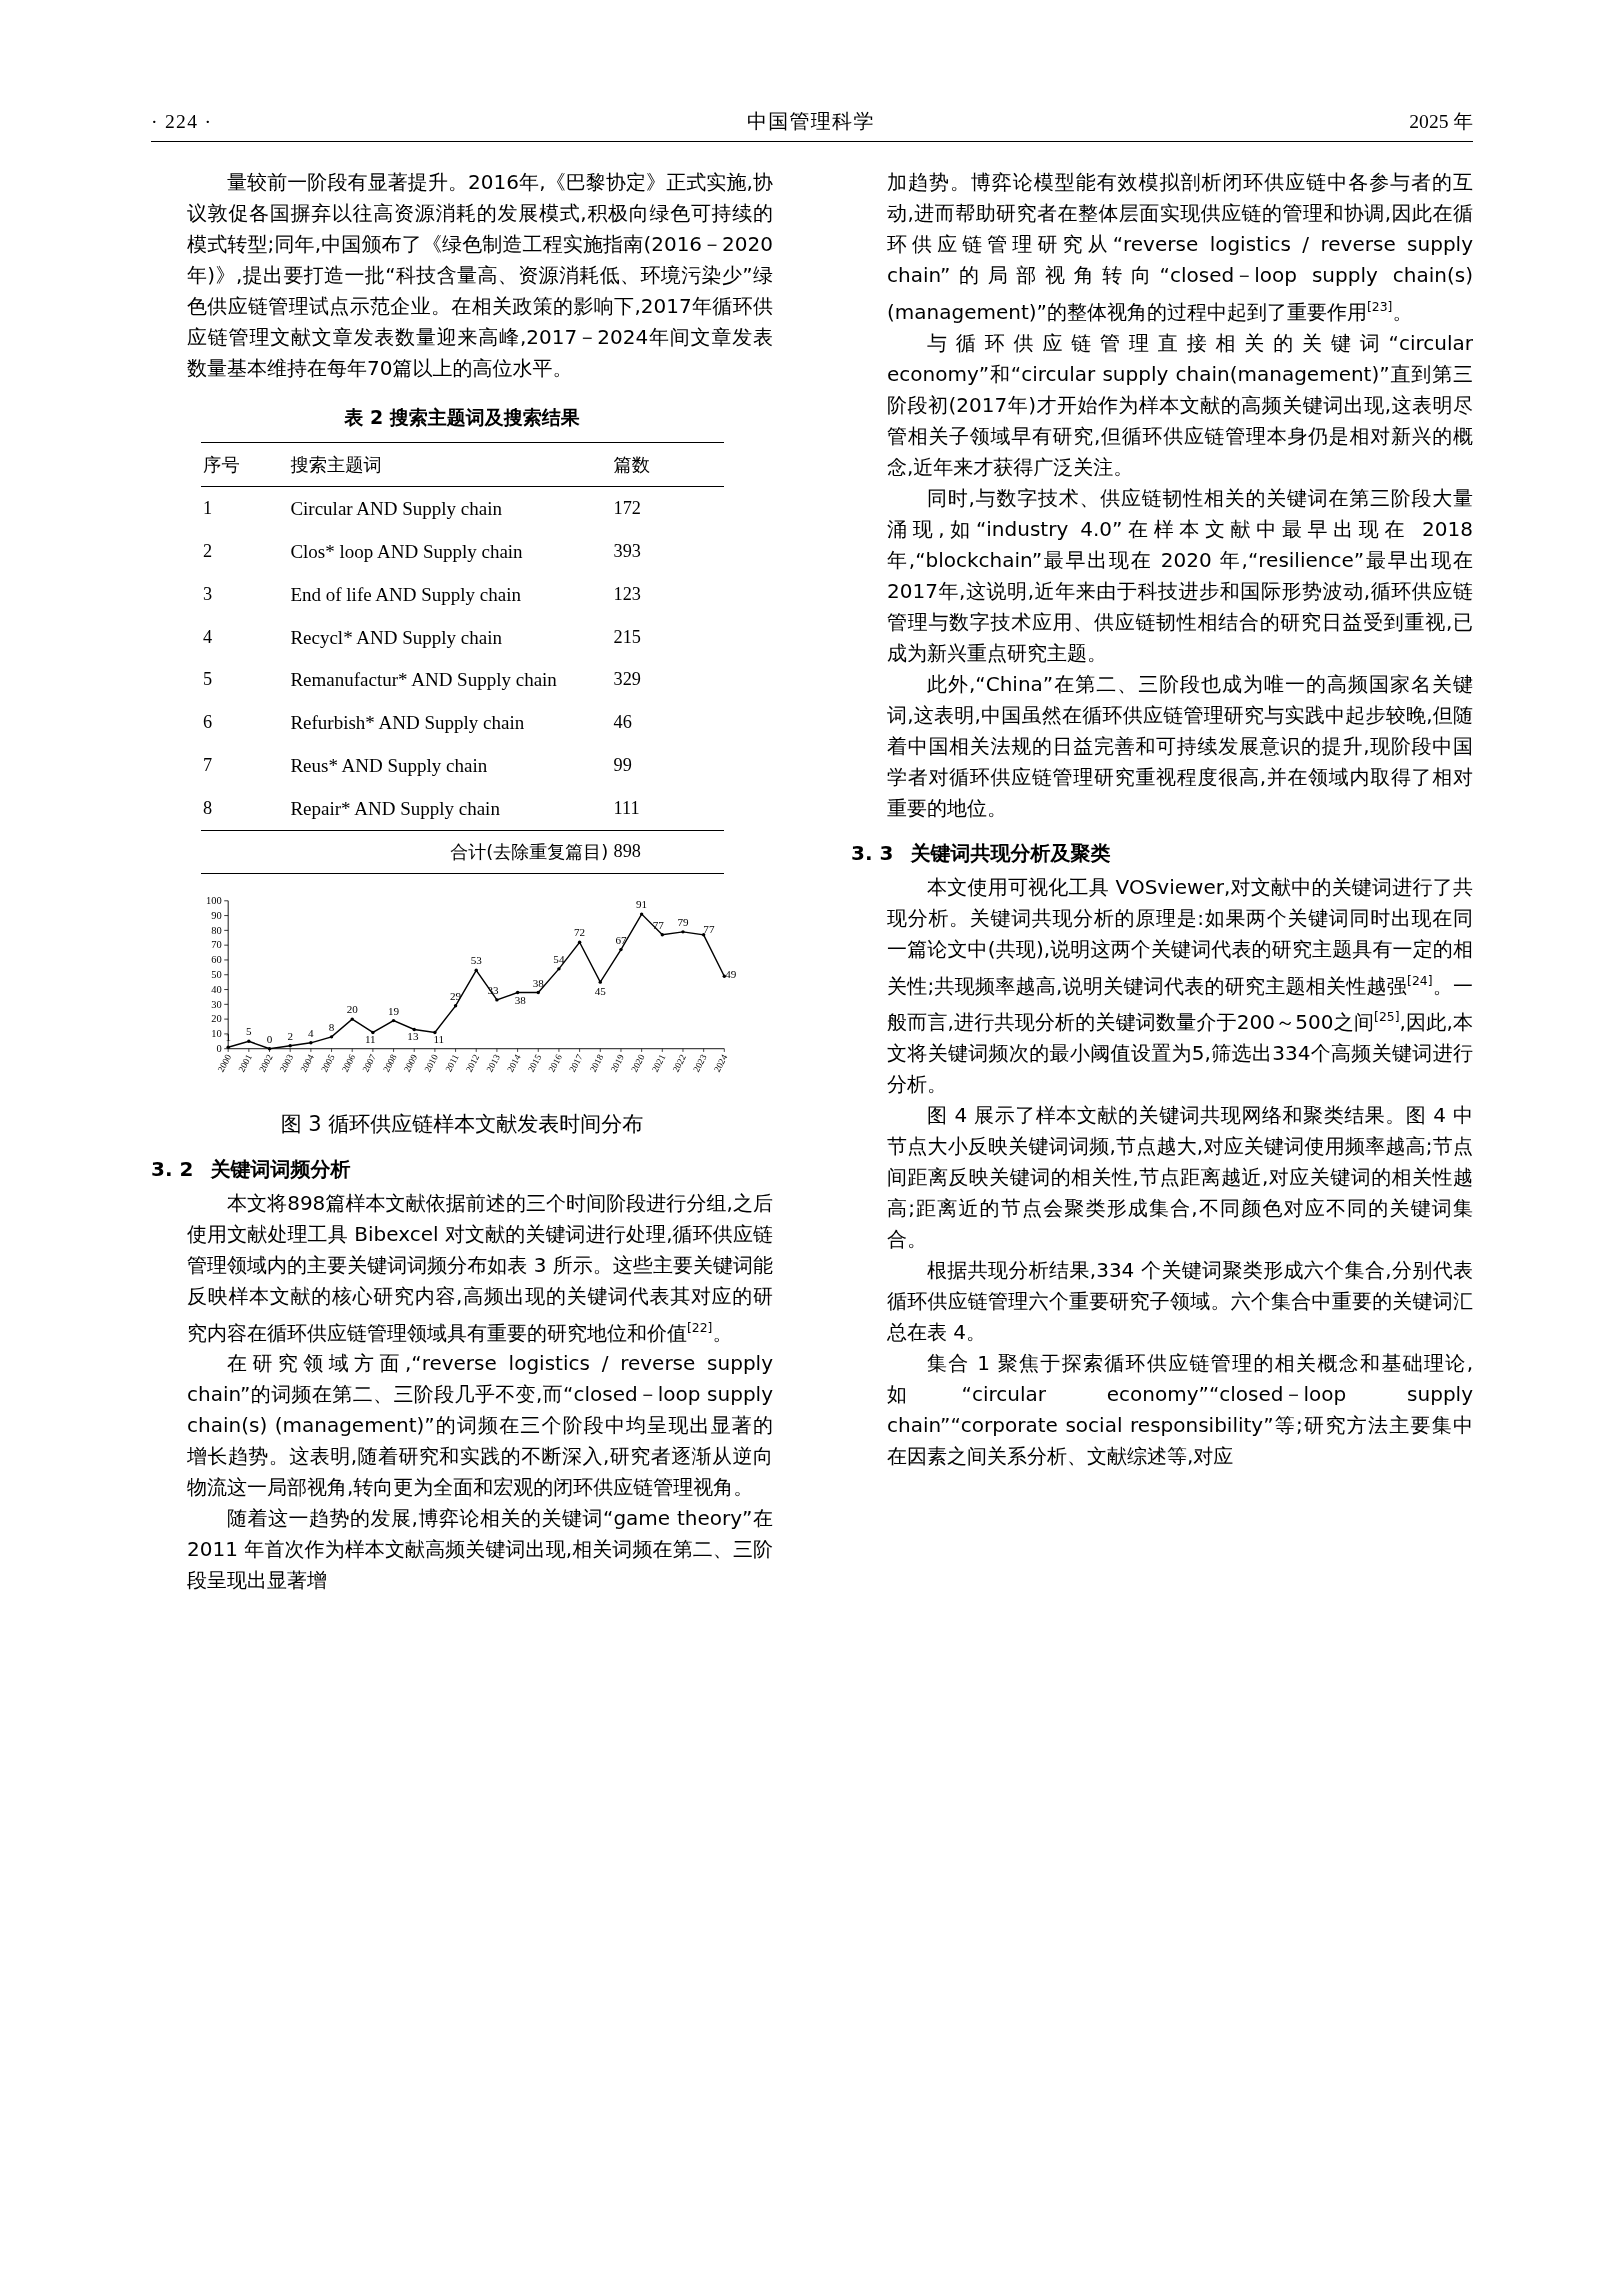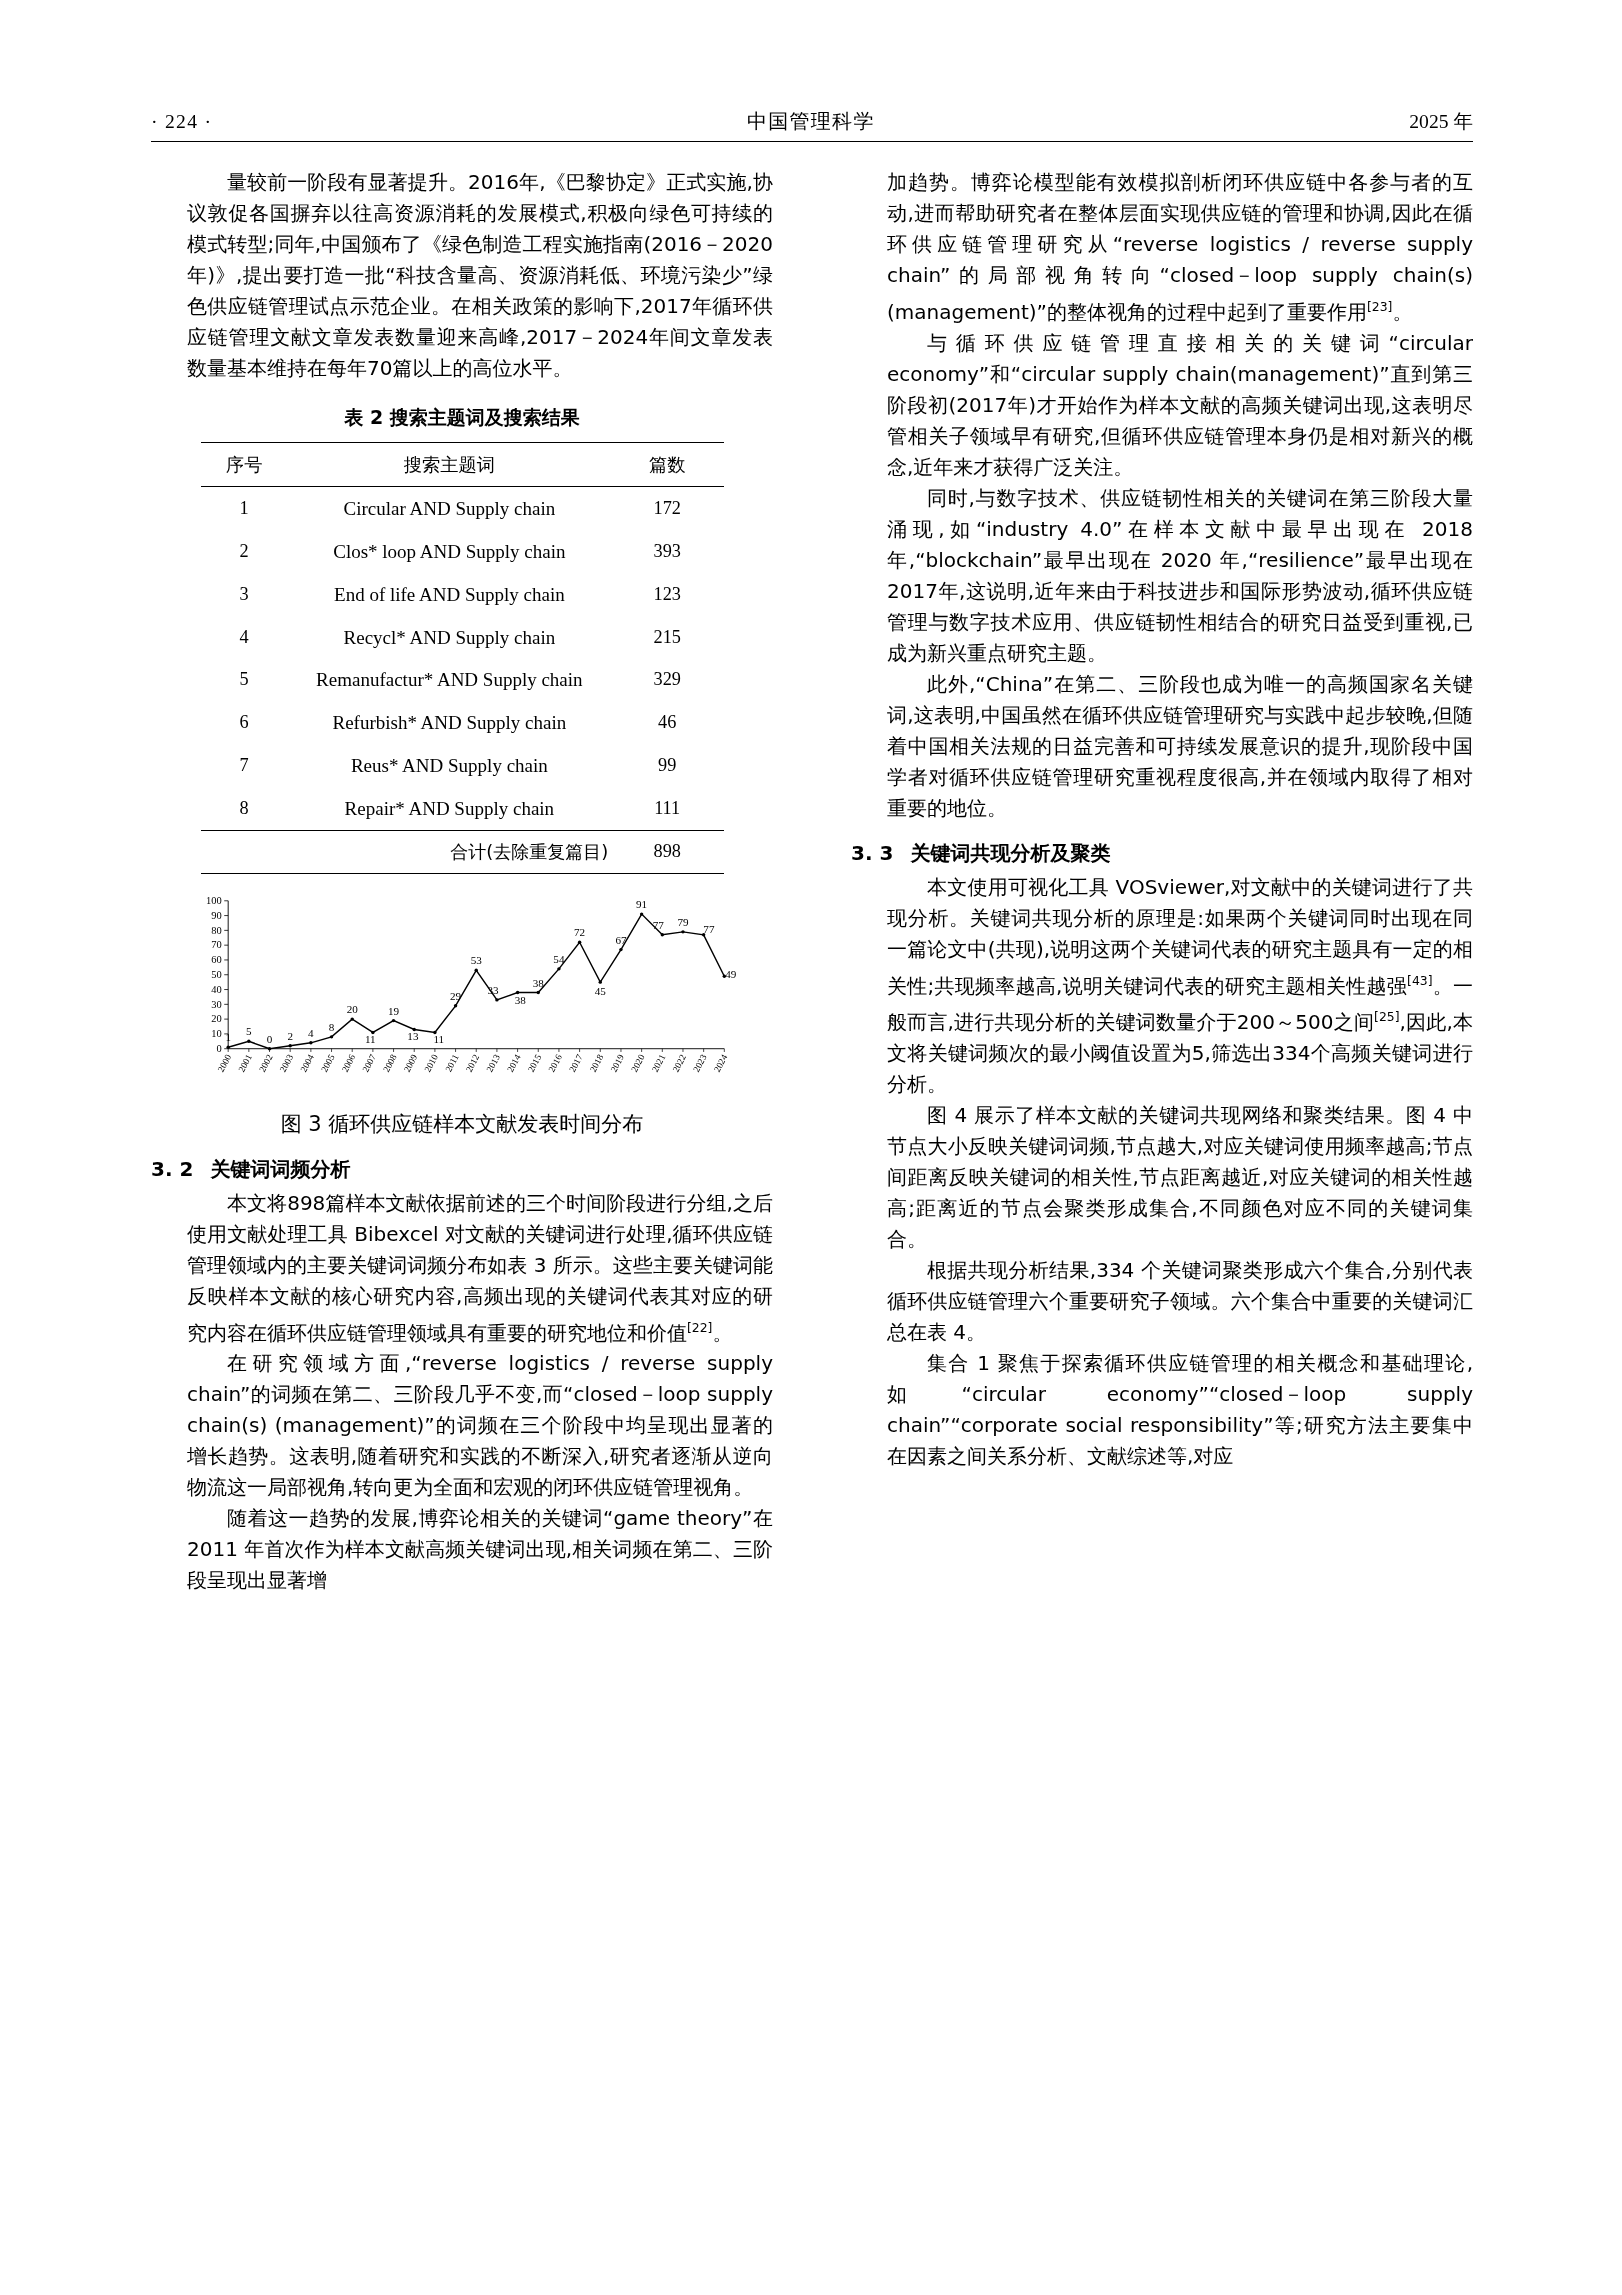--- a/index.html
+++ b/index.html
@@ -54,21 +54,20 @@
     margin-bottom:9.2px;
   }
   table.t2 {
     border-collapse:collapse;
     width:523px;
     margin:0 auto;
     font-size:18.3px;
   }
   table.t2 th, table.t2 td {
     padding:5.9px 2.6px;
-    text-align:center;
     font-weight:normal;
   }
   table.t2 thead th {
     font-family:"DejaVu Sans", sans-serif;
     font-size:18.3px;
   }
   table.t2 .rule-top td, table.t2 .rule-top th { border-top:1.6px solid #000; }
   table.t2 .rule-mid td, table.t2 .rule-mid th { border-top:0.8px solid #000; }
   table.t2 .rule-bot td { border-bottom:1.6px solid #000; }
   table.t2 td.term { font-family:"Liberation Serif", serif; font-size:19px; }
@@ -317,21 +316,21 @@
     <p class="cjk noindent"><span>加趋势。博弈论模型能有效模拟剖析闭环供应链中各参与者的互动,进而帮助研究者在整体层面实现供应链的管理和协调,因此在循环供应链管理研究从“reverse logistics / reverse supply chain”的局部视角转向“closed－loop supply chain(s)(management)”的整体视角的过程中起到了重要作用</span><sup>[23]</sup><span>。</span></p>
 
     <p class="cjk">与循环供应链管理直接相关的关键词“circular economy”和“circular supply chain(management)”直到第三阶段初(2017年)才开始作为样本文献的高频关键词出现,这表明尽管相关子领域早有研究,但循环供应链管理本身仍是相对新兴的概念,近年来才获得广泛关注。</p>
 
     <p class="cjk">同时,与数字技术、供应链韧性相关的关键词在第三阶段大量涌现,如“industry 4.0”在样本文献中最早出现在 2018 年,“blockchain”最早出现在 2020 年,“resilience”最早出现在 2017年,这说明,近年来由于科技进步和国际形势波动,循环供应链管理与数字技术应用、供应链韧性相结合的研究日益受到重视,已成为新兴重点研究主题。</p>
 
     <p class="cjk">此外,“China”在第二、三阶段也成为唯一的高频国家名关键词,这表明,中国虽然在循环供应链管理研究与实践中起步较晚,但随着中国相关法规的日益完善和可持续发展意识的提升,现阶段中国学者对循环供应链管理研究重视程度很高,并在领域内取得了相对重要的地位。</p>
 
     <p class="sec-head"><span class="num">3. 3</span><span>关键词共现分析及聚类</span></p>
 
-    <p class="cjk"><span>本文使用可视化工具 VOSviewer,对文献中的关键词进行了共现分析。关键词共现分析的原理是:如果两个关键词同时出现在同一篇论文中(共现),说明这两个关键词代表的研究主题具有一定的相关性;共现频率越高,说明关键词代表的研究主题相关性越强</span><sup>[43]</sup><span>。一般而言,进行共现分析的关键词数量介于200～500之间</span><sup>[25]</sup><span>,因此,本文将关键词频次的最小阈值设置为5,筛选出334个高频关键词进行分析。</span></p>
+    <p class="cjk"><span>本文使用可视化工具 VOSviewer,对文献中的关键词进行了共现分析。关键词共现分析的原理是:如果两个关键词同时出现在同一篇论文中(共现),说明这两个关键词代表的研究主题具有一定的相关性;共现频率越高,说明关键词代表的研究主题相关性越强</span><sup>[24]</sup><span>。一般而言,进行共现分析的关键词数量介于200～500之间</span><sup>[25]</sup><span>,因此,本文将关键词频次的最小阈值设置为5,筛选出334个高频关键词进行分析。</span></p>
 
     <p class="cjk">图 4 展示了样本文献的关键词共现网络和聚类结果。图 4 中节点大小反映关键词词频,节点越大,对应关键词使用频率越高;节点间距离反映关键词的相关性,节点距离越近,对应关键词的相关性越高;距离近的节点会聚类形成集合,不同颜色对应不同的关键词集合。</p>
 
     <p class="cjk">根据共现分析结果,334 个关键词聚类形成六个集合,分别代表循环供应链管理六个重要研究子领域。六个集合中重要的关键词汇总在表 4。</p>
 
     <p class="cjk">集合 1 聚焦于探索循环供应链管理的相关概念和基础理论,如“circular economy”“closed－loop supply chain”“corporate social responsibility”等;研究方法主要集中在因素之间关系分析、文献综述等,对应</p>
   </div>
 
 </div>
 

